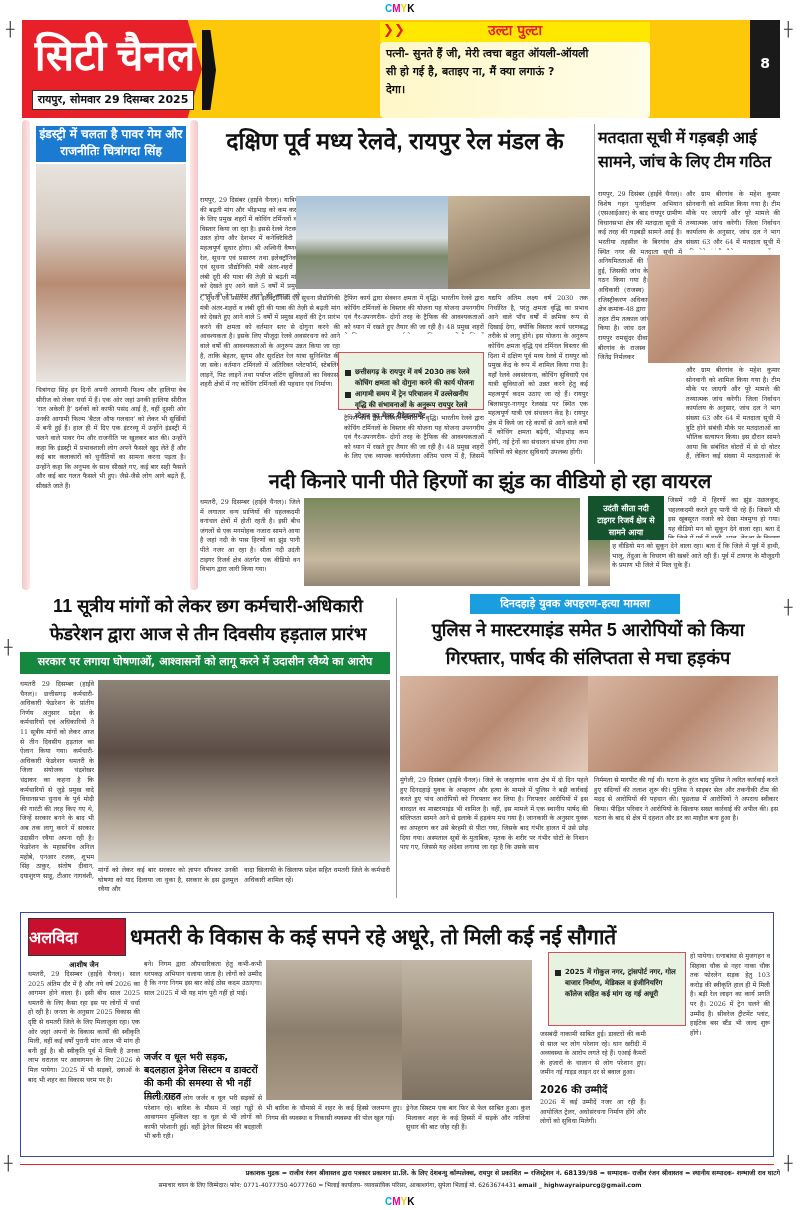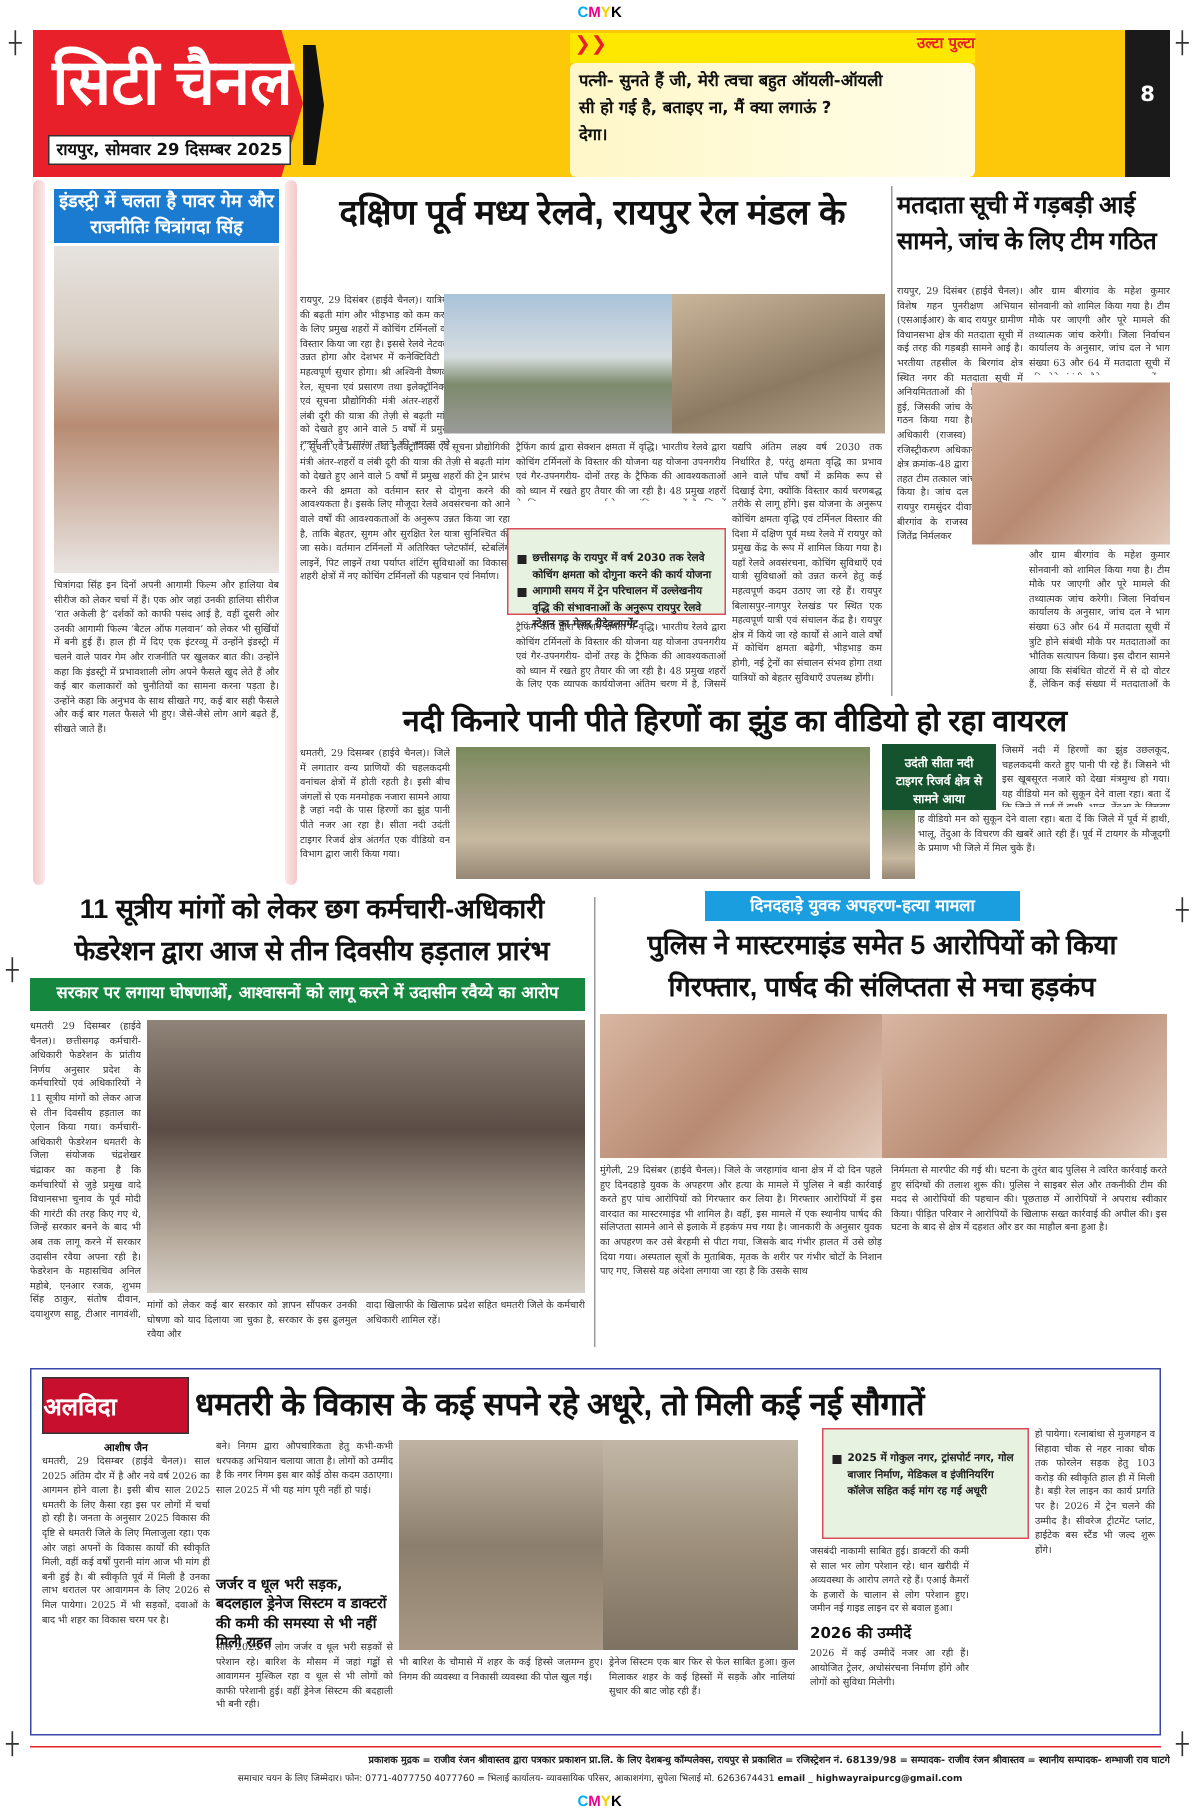--- a/index.html
+++ b/index.html
@@ -5,21 +5,21 @@
 *{box-sizing:border-box;margin:0;padding:0}
 body{width:800px;height:1210px;background:#fff;font-family:"DejaVu Sans",sans-serif;position:relative;overflow:hidden;color:#111}
 .abs{position:absolute}
 .cmyk{font-size:10px;font-weight:bold;letter-spacing:0;font-family:"Liberation Sans",sans-serif}
 .cmyk .c{color:#00aeef}.cmyk .m{color:#ec008c}.cmyk .y{color:#f5d000}.cmyk .k{color:#000}
 .mast{left:22px;top:20px;width:758px;height:98px;background:#fdc80a}
 .mast-red{left:22px;top:20px;width:180px;height:98px;background:#e8202a;clip-path:polygon(0 0,92% 0,100% 50%,92% 100%,0 100%)}
 .mast-black{left:202px;top:30px;width:14px;height:80px;background:#111;clip-path:polygon(0 0,60% 0,100% 50%,60% 100%,0 100%)}
 .mast-title{left:30px;top:28px;width:170px;color:#fff;font-size:42px;font-weight:bold;font-family:"Liberation Serif",serif;text-align:center;line-height:56px}
 .mast-date{left:32px;top:90px;width:162px;height:20px;background:#fff;border:1px solid #333;font-size:11px;font-weight:bold;text-align:center;line-height:18px}
-.ulta-head{left:380px;top:22px;width:270px;height:20px;background:#ffe800;font-size:10px;font-weight:bold;color:#e8202a;text-align:right;line-height:16px}
+.ulta-head{left:380px;top:22px;width:270px;height:20px;background:#ffe800;font-size:14px;font-weight:bold;color:#e8202a;text-align:center;line-height:16px}
 .ulta-chev{left:383px;top:22px;color:#e8202a;font-weight:bold;font-size:13px;line-height:16px}
 .ulta-box{left:380px;top:42px;width:270px;height:76px;background:linear-gradient(90deg,#fff7c8,#fffde8);border-radius:4px;padding:3px 6px;font-size:11px;font-weight:bold;line-height:18px}
 .page-tab{left:750px;top:20px;width:30px;height:98px;background:#1a1a1a;color:#fff;font-weight:bold;font-size:14px;text-align:center;padding-top:35px}
 .crop{color:#333;font-size:14px;line-height:14px}
 .sidebar-bar{left:22px;top:120px;width:8px;height:470px;background:linear-gradient(90deg,#f5c7c7,#fbe8e8);border-radius:4px}
 .sidebar-bar2{left:190px;top:120px;width:8px;height:470px;background:linear-gradient(90deg,#fbe8e8,#f5c7c7);border-radius:4px}
 .chitra-head{left:36px;top:126px;width:150px;height:36px;background:#1a7bd0;color:#fff;font-size:12px;line-height:17px;text-align:center;font-weight:bold}
 .photo{background:linear-gradient(135deg,#b9a898,#7f6a5a 55%,#cbbfb0)}
 .photo.woman{background:linear-gradient(180deg,#e7e3df 0%,#d6cbc0 30%,#b88c73 55%,#e9e5e2 100%)}
 .photo.rail{background:linear-gradient(180deg,#a9c3d9 0%,#d7dde0 45%,#7d8a6c 65%,#9b9b9b 100%)}

